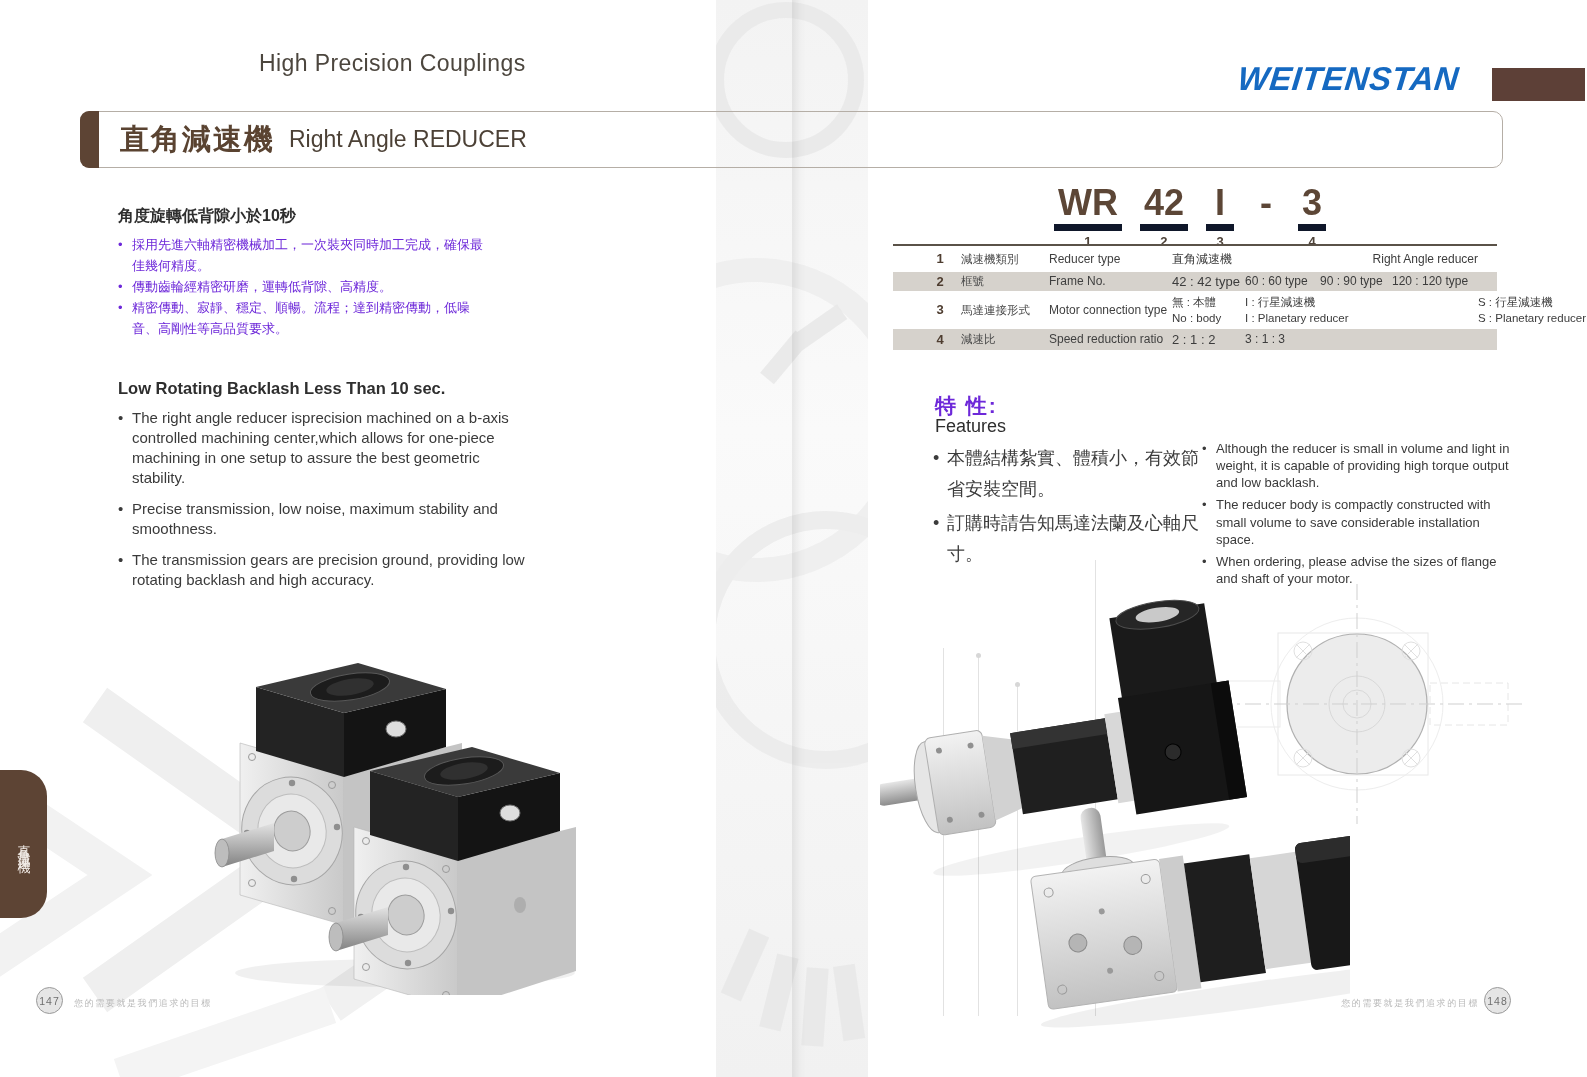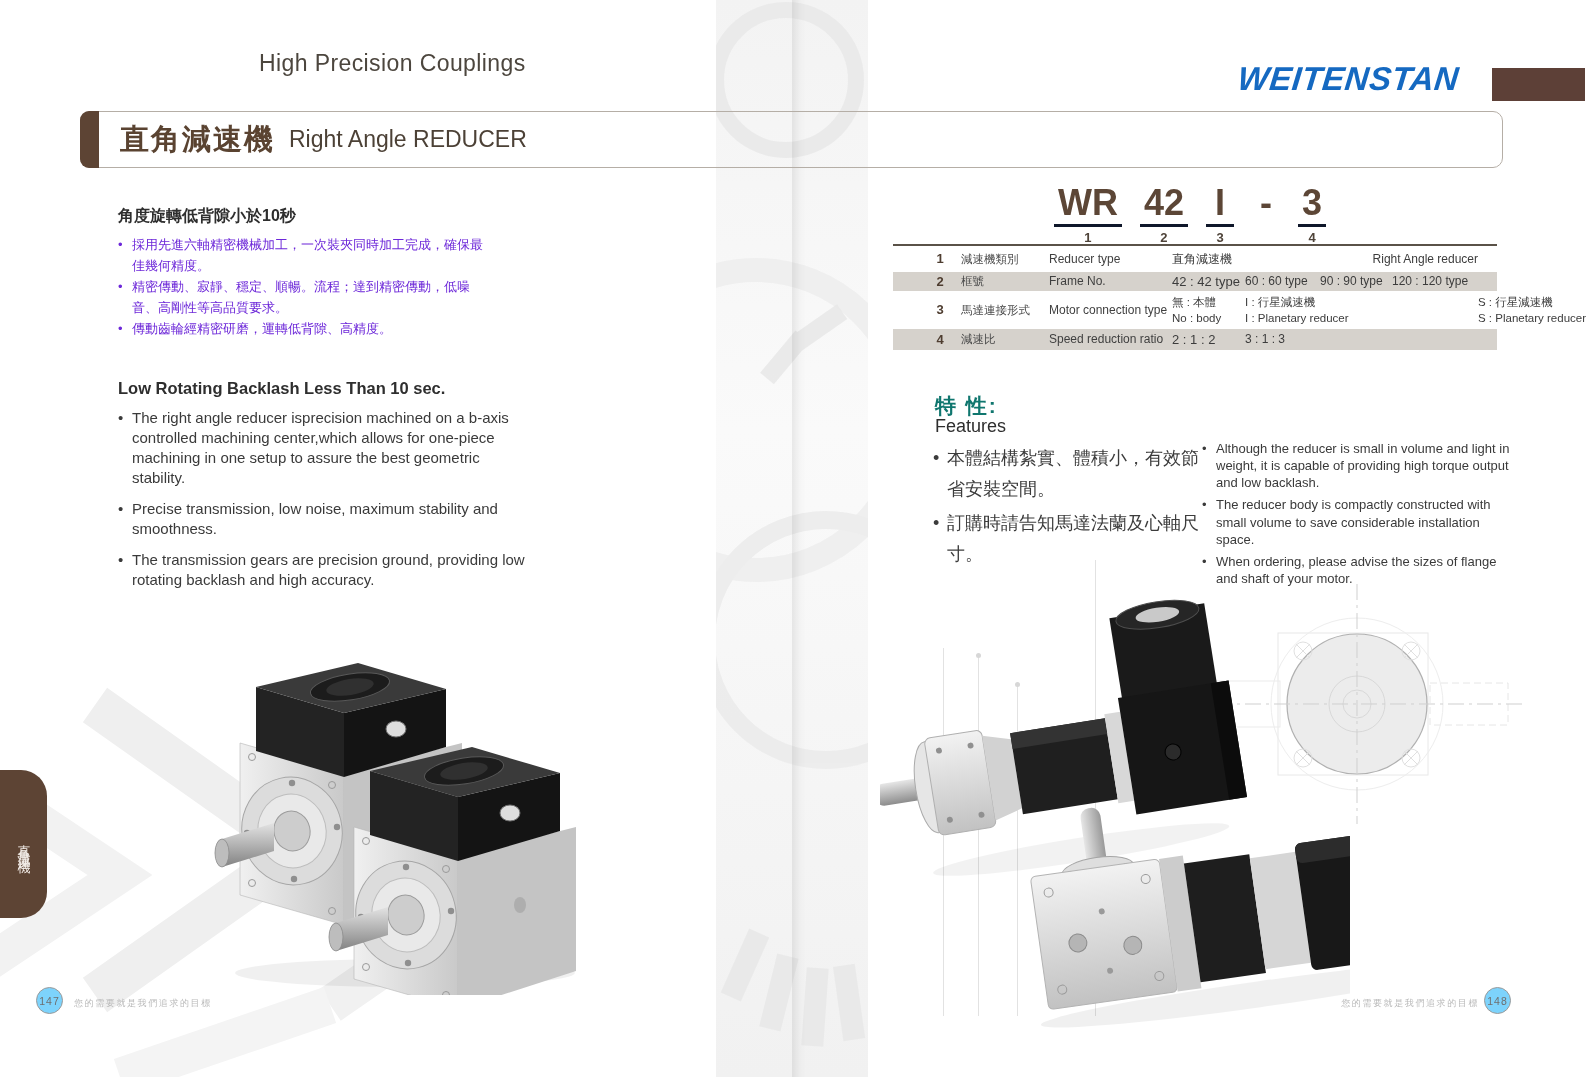--- a/index.html
+++ b/index.html
@@ -37,34 +37,34 @@
   .en-intro .blk-head{font-size:16.5px;margin-bottom:10px;}
   .en-intro li{font-size:15px;line-height:1.33;color:#3a3a3a;margin-bottom:11px;width:396px;}
 
   
   .side-tab{position:absolute;left:0;top:770px;width:47px;height:148px;background:#5d4434;
             border-radius:0 26px 26px 0;display:flex;align-items:center;justify-content:center;}
   .side-tab span{writing-mode:vertical-rl;color:#f3ede8;font-size:13px;letter-spacing:4px;}
 
   .pgnum{position:absolute;width:27px;height:27px;border:1.5px solid #9a9a9a;border-radius:50%;
          box-sizing:border-box;display:flex;align-items:center;justify-content:center;
-         font-size:10.5px;color:#6e6e6e;letter-spacing:1px;background:#7dd3fc;}
+         font-size:10.5px;color:#6e6e6e;letter-spacing:1px;background:#e5e5e5;}
   .slogan{position:absolute;font-size:9px;color:#b9b9b9;letter-spacing:1.6px;white-space:nowrap;}
 
   
   .logo{position:absolute;left:1238px;top:60px;font-size:33px;font-weight:bold;font-style:italic;
         color:#1569c1;letter-spacing:.5px;transform:skewX(-6deg);}
   .logo-block{position:absolute;left:1492px;top:68px;width:93px;height:33px;background:#5d4037;}
 
   
   .model-code{position:absolute;left:1040px;top:185px;width:300px;display:flex;gap:18px;
               justify-content:center;align-items:flex-start;}
   .seg{display:flex;flex-direction:column;align-items:center;}
   .seg .seg-text{font-size:36px;font-weight:bold;color:#5c4636;line-height:1;
-                 border-bottom:3px solid #0f172a;padding:0 4px 3px 4px;min-width:20px;text-align:center;}
+                 border-bottom:7px solid #0f172a;padding:0 4px 3px 4px;min-width:20px;text-align:center;}
   .seg .seg-num{font-size:13px;font-weight:bold;color:#4e4339;margin-top:3px;}
   .seg.no-line .seg-text{border-bottom:none;}
 
   
   .spec-table{position:absolute;left:893px;top:244px;width:604px;border-top:2px solid #5a5248;}
   .trow{position:relative;width:100%;}
   .trow.gray{background:#d6d2cc;}
   .trow span{position:absolute;white-space:nowrap;}
   .t-num{left:36px;width:22px;text-align:center;font-weight:bold;font-size:13px;color:#4e3d30;}
   .t-zh{left:68px;font-size:11.5px;color:#4a4a4a;}
@@ -76,21 +76,21 @@
   .r2 .t-v1,.r4 .t-v1{left:279px;font-size:13px;}
   .r2 .t-v2,.r4 .t-v2{left:352px;font-size:12px;}
   .r2 .t-v3{left:427px;font-size:12px;}
   .r2 .t-v4{left:499px;font-size:12px;}
   .r1 .t-v1{left:279px;font-size:12px;line-height:26px;}
   .r1 .t-v2{right:19px;font-size:12px;text-align:right;line-height:26px;}
   .r3 .pair{position:absolute;top:4px;font-size:11.5px;line-height:1.35;white-space:nowrap;}
   .r3 .p1{left:279px;} .r3 .p2{left:352px;} .r3 .p3{right:19px;text-align:right;}
 
   
-  .feat-zh-head{position:absolute;left:935px;top:392px;font-size:21px;font-weight:bold;color:#0f766e;letter-spacing:2px;}
+  .feat-zh-head{position:absolute;left:935px;top:392px;font-size:21px;font-weight:bold;color:#6d28d9;letter-spacing:2px;}
   .feat-en-head{position:absolute;left:935px;top:416px;font-size:18px;color:#2e2e2e;}
   .feat-zh{left:933px;top:443px;width:268px;}
   .feat-zh li{font-size:18px;line-height:1.7;color:#3c3c3c;margin-bottom:4px;}
   .feat-en{left:1202px;top:440px;width:312px;}
   .feat-en li{font-size:13px;line-height:1.32;color:#3a3a3a;margin-bottom:5px;padding-left:12px;}
 
   
   .vline{position:absolute;width:1px;background:#e2e2e2;}
   .vdot{position:absolute;width:5px;height:5px;border-radius:50%;background:#d7d7d7;}
 </style>
@@ -132,22 +132,22 @@
   <div class="title-accent"></div>
   <div class="title-text">
     <span class="title-zh">直角減速機</span>
     <span class="title-en">Right Angle REDUCER</span>
   </div>
 
   <div class="txtblock zh-intro">
     <p class="blk-head">角度旋轉低背隙小於10秒</p>
     <ul class="bullets">
       <li>採用先進六軸精密機械加工，一次裝夾同時加工完成，確保最佳幾何精度。</li>
+      <li>傳動齒輪經精密研磨，運轉低背隙、高精度。</li>
       <li>精密傳動、寂靜、穩定、順暢。流程；達到精密傳動，低噪音、高剛性等高品質要求。</li>
-      <li>傳動齒輪經精密研磨，運轉低背隙、高精度。</li>
     </ul>
   </div>
 
   <div class="txtblock en-intro">
     <p class="blk-head">Low Rotating Backlash Less Than 10 sec.</p>
     <ul class="bullets">
       <li>The right angle reducer isprecision machined on a b-axis controlled machining center,which allows for one-piece machining in one setup to assure the best geometric stability.</li>
       <li>Precise transmission, low noise, maximum stability and smoothness.</li>
       <li>The transmission gears are precision ground, providing low rotating backlash and high accuracy.</li>
     </ul>

